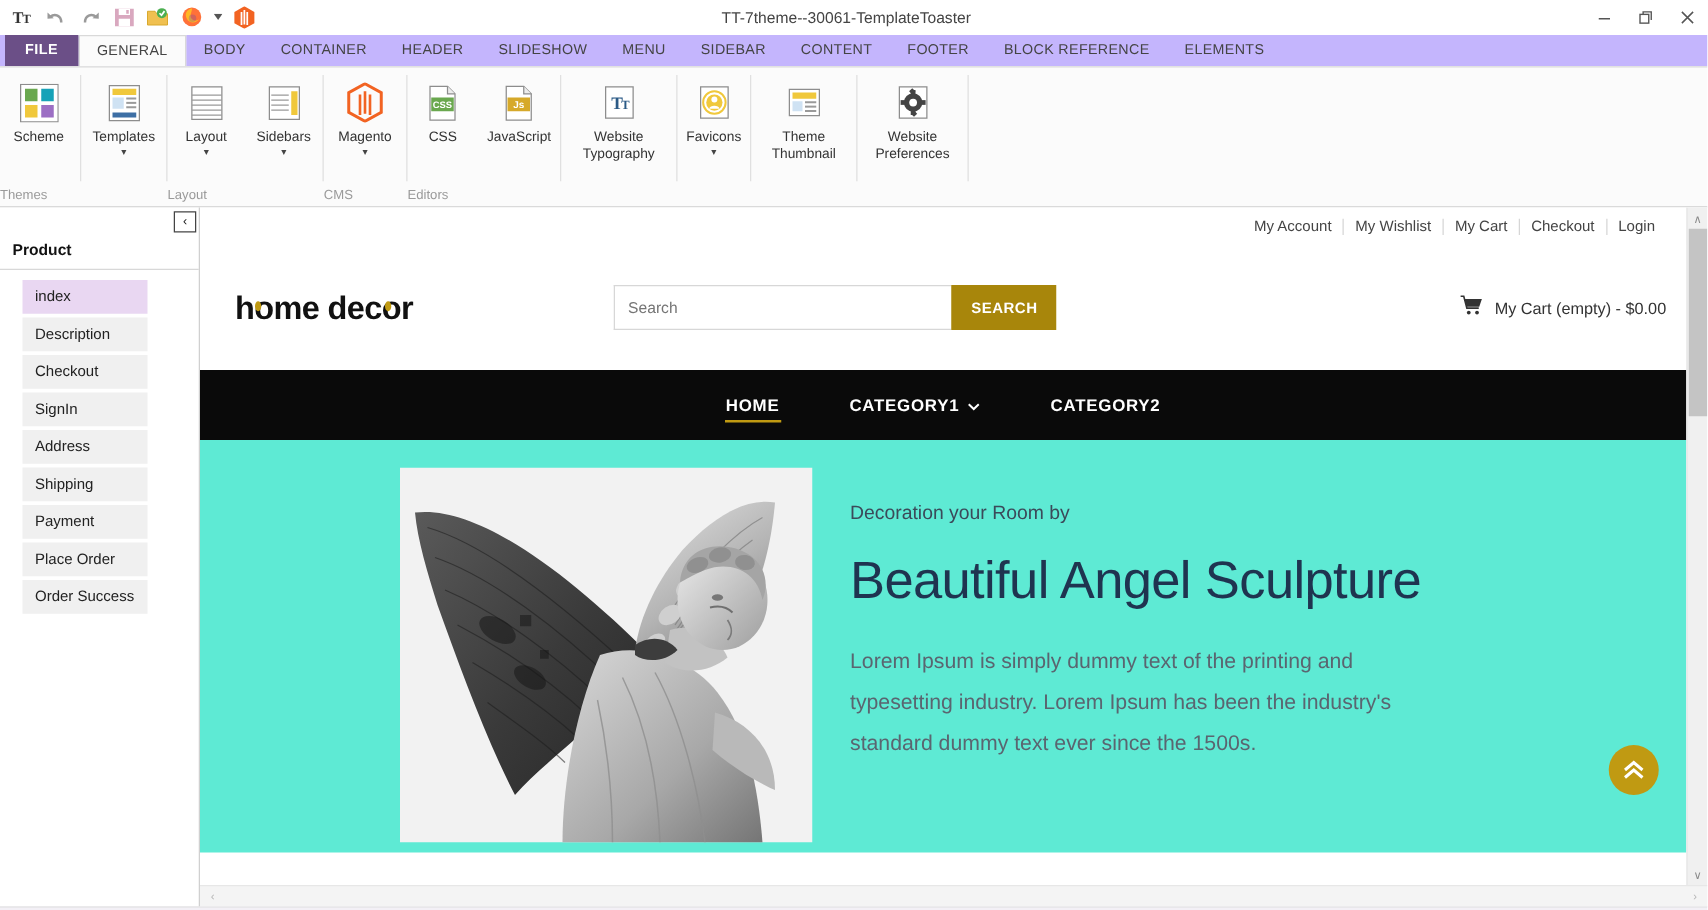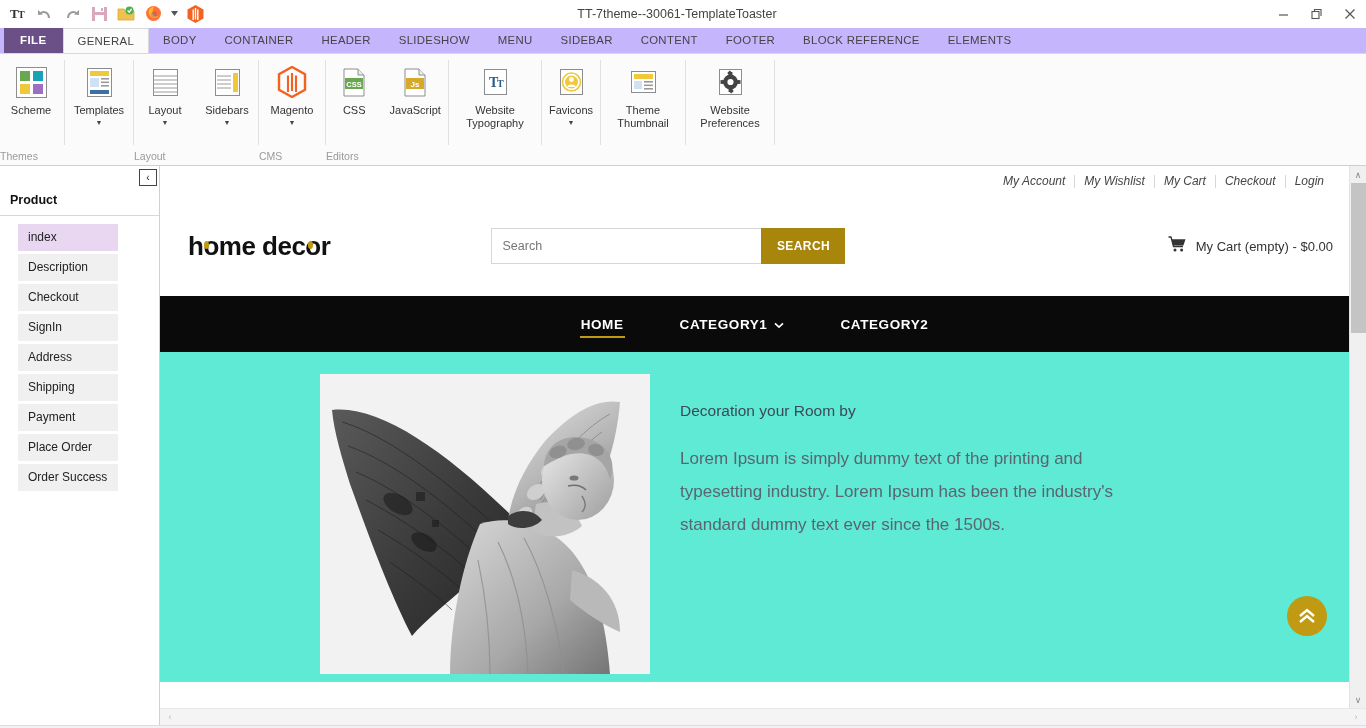--- a/index.html
+++ b/index.html
@@ -106,21 +106,21 @@
   .preview-scroll-row { display:flex; flex:1; overflow:hidden; }
   .preview {
     flex:1; background:#fff; overflow:hidden; position:relative;
   }
 
   
   .site-top {
     height: 30px; display:flex; align-items:center; justify-content:flex-end;
     padding-right: 16px; font-size:12px; color:#444;
   }
-  .site-top a { color:#444; text-decoration:none; padding:0 9px; cursor:pointer;font-style:italic; }
+  .site-top a { color:#444; text-decoration:none; padding:0 9px; cursor:pointer; }
   .tdiv { width:1px; height:13px; background:#d6d6d6; }
 
   .site-head {
     height: 100px; display:flex; align-items:center; padding: 0 16px;
     background:#fff;
   }
   .logo {
     font-size: 26px; font-weight:bold; color:#111; letter-spacing:-0.5px;
     white-space:nowrap; position:relative; padding-left:12px;
   }
@@ -666,20 +666,21 @@
                 <path d="M248 112 C256 110 262 112 266 116" stroke="#6f6f6f" stroke-width="1.6" fill="none"></path>
                 <ellipse cx="254" cy="104" rx="4.5" ry="2.6" fill="#777"></ellipse>
                 <path d="M262 122 C266 128 266 134 262 138" stroke="#7a7a7a" stroke-width="1.4" fill="none"></path>
 
                 <path d="M188 142 C200 134 214 136 222 146 C212 156 196 156 188 150 Z" fill="#3d3d3d"></path>
               </svg>
             </div>
 
             <div class="hero-text">
               <div class="hero-kicker">Decoration your Room by</div>
+              <div class="hero-title">Beautiful Angel Sculpture</div>
               <div class="hero-body">Lorem Ipsum is simply dummy text of the printing and typesetting industry. Lorem Ipsum has been the industry's standard dummy text ever since the 1500s.</div>
             </div>
 
             <div class="totop">
               <svg width="20" height="18" viewBox="0 0 20 18">
                 <path d="M3 9 L10 3 L17 9" stroke="#fff" stroke-width="2.4" fill="none"></path>
                 <path d="M3 15 L10 9 L17 15" stroke="#fff" stroke-width="2.4" fill="none"></path>
               </svg>
             </div>
           </div>

